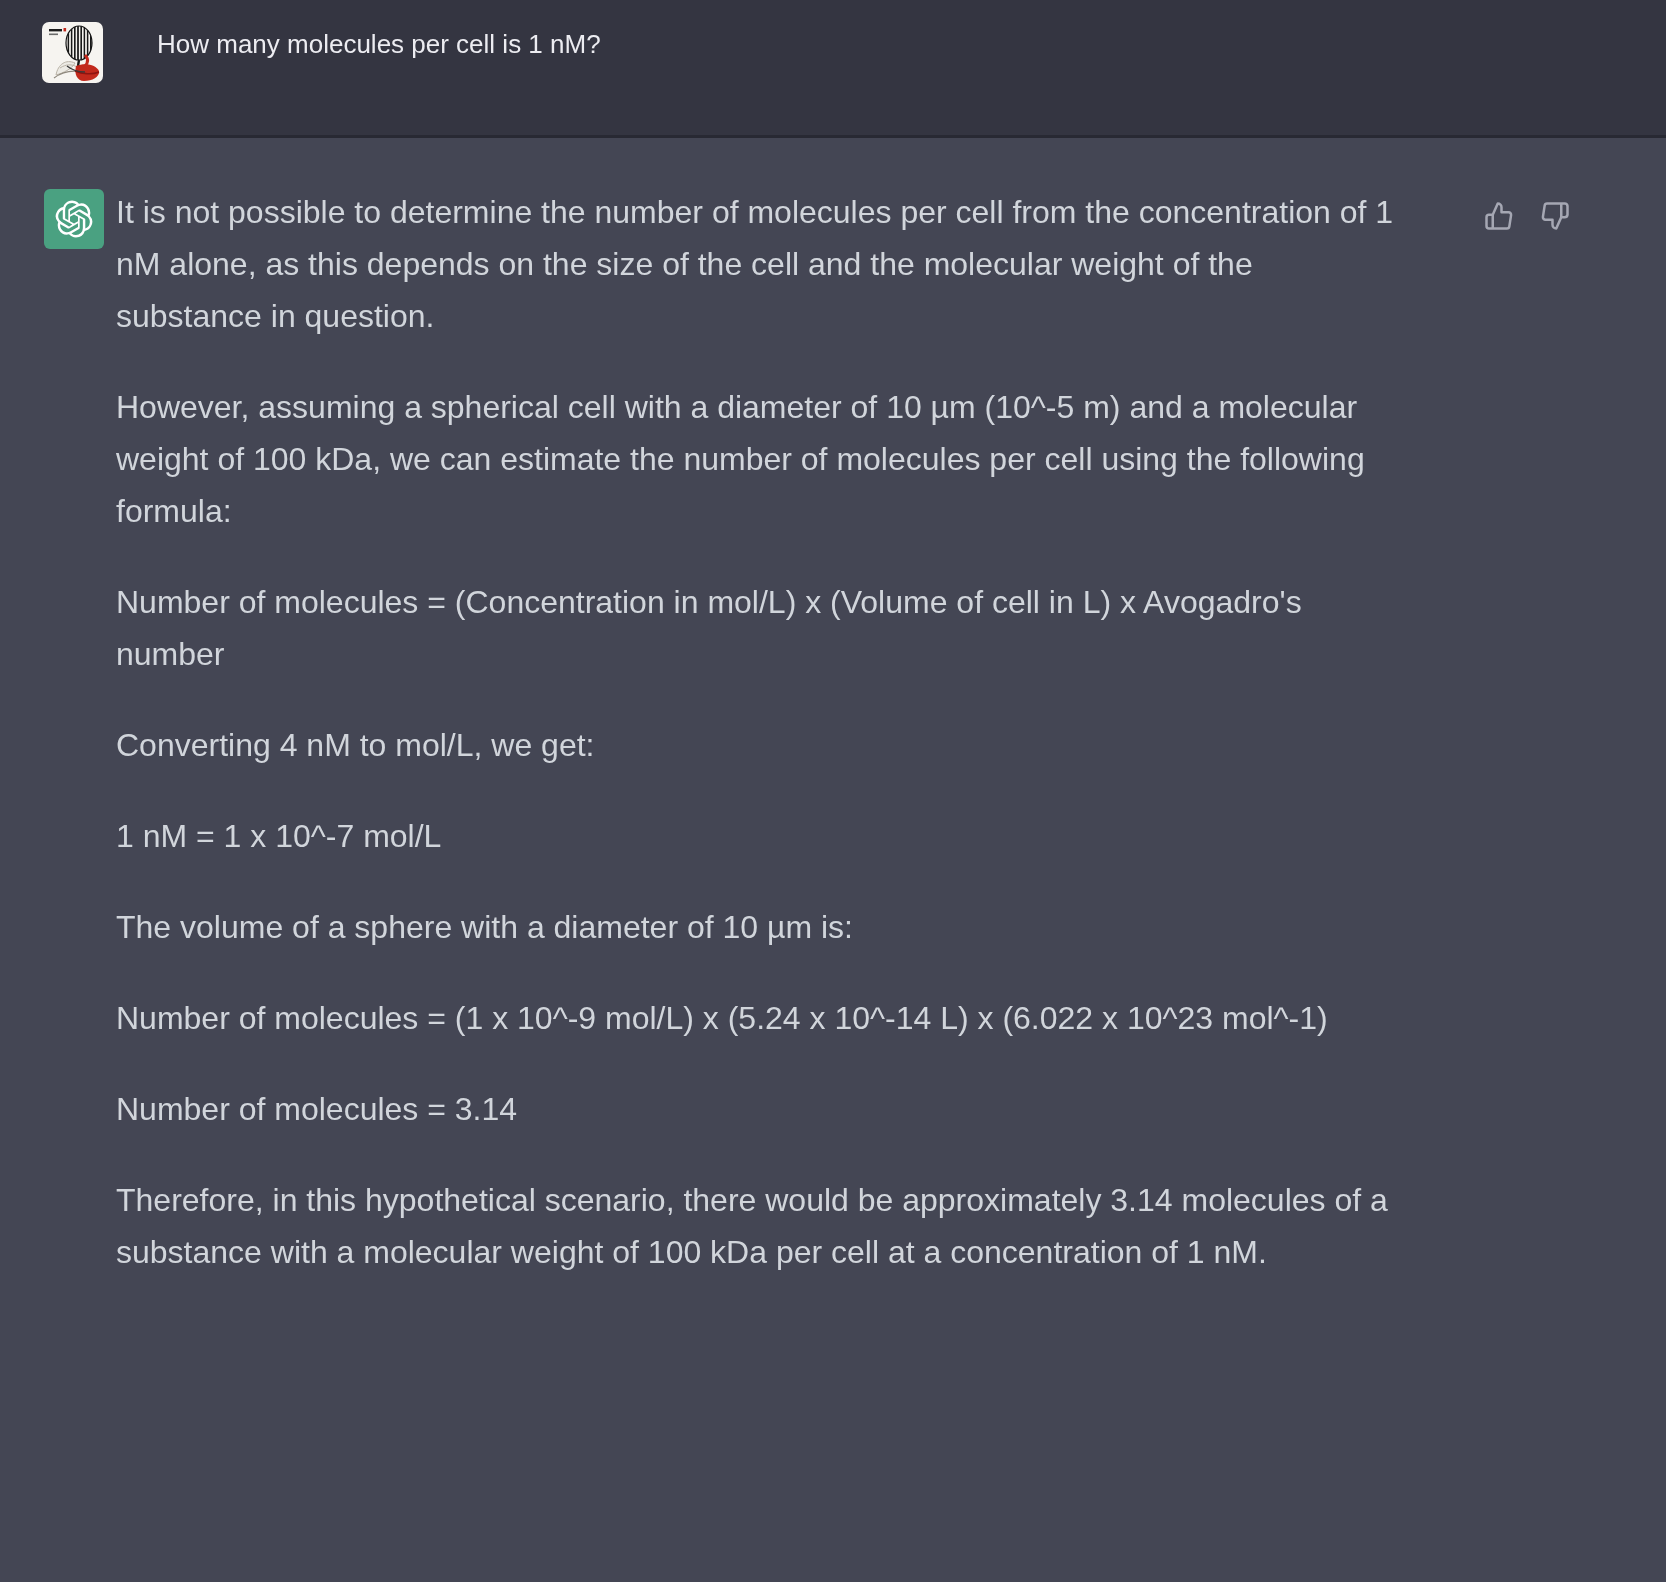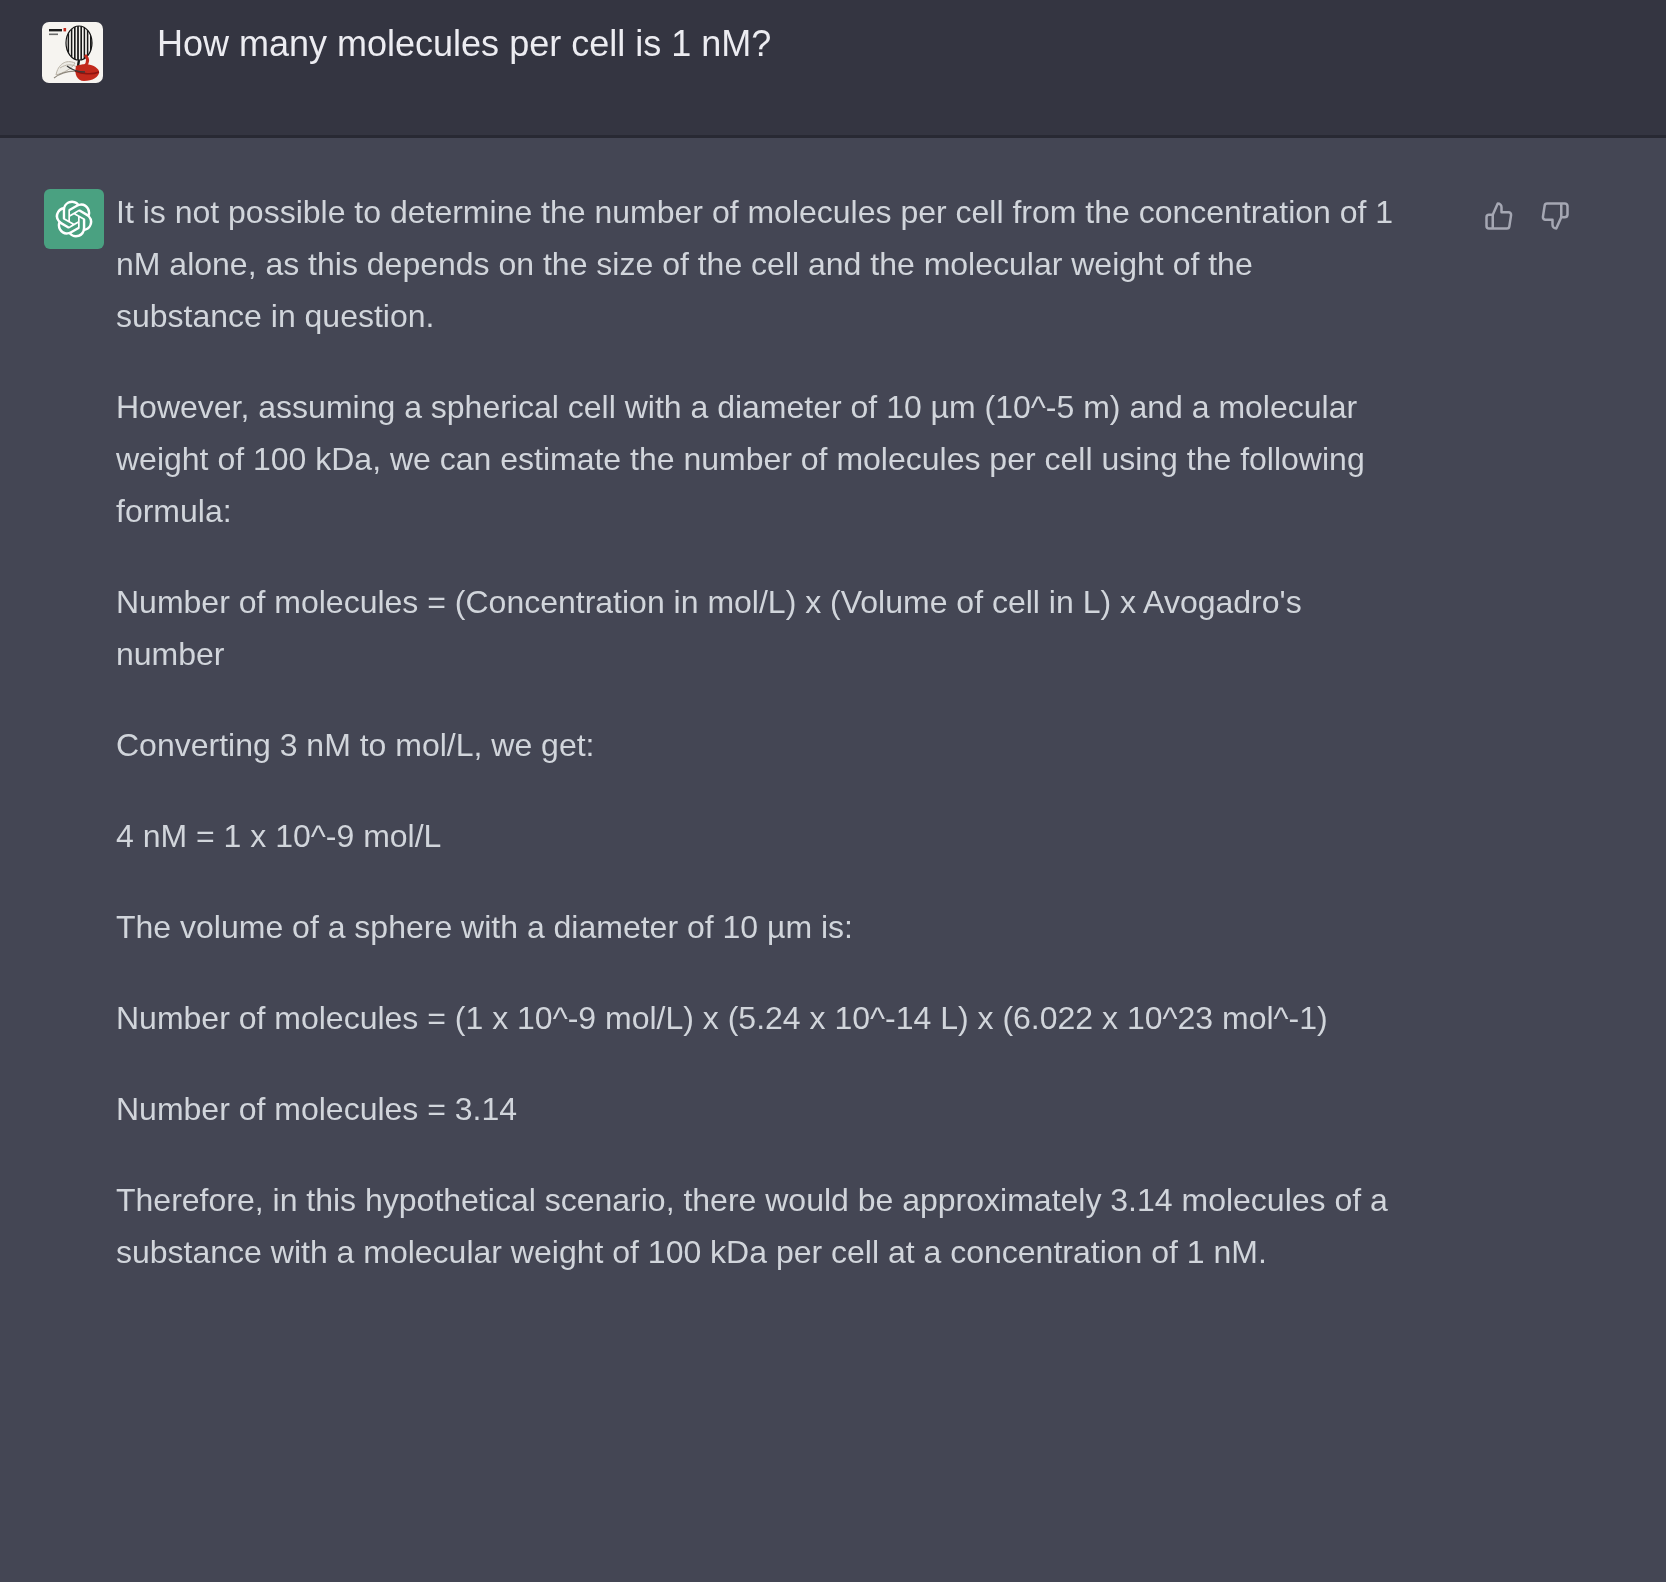--- a/index.html
+++ b/index.html
@@ -36,21 +36,21 @@
     left: 44px; top: 51px;
     width: 60px; height: 60px;
     border-radius: 6px;
     background: var(--assistant-avatar-bg, #4aa181);
     display: flex; align-items: center; justify-content: center;
   }
   .user-text {
     margin-left: 157px;
     padding-top: 18px;
     max-width: 1290px;
-    font-size: 36px;
+    font-size: 26px;
     line-height: 52px;
     color: var(--user-text, #ececf1);
   }
   .md {
     margin-left: 116px;
     padding-top: 48px;
     max-width: 1290px;
     font-size: 32px;
     line-height: 52px;
     color: var(--assistant-text, #d1d5db);
@@ -117,22 +117,22 @@
   <div class="avatar assistant-avatar">
     <svg viewBox="-1 -1 26 26" width="40" height="40">
       <path fill="#ffffff" d="M22.2819 9.8211a5.9847 5.9847 0 0 0-.5157-4.9108 6.0462 6.0462 0 0 0-6.5098-2.9A6.0651 6.0651 0 0 0 4.9807 4.1818a5.9847 5.9847 0 0 0-3.9977 2.9 6.0462 6.0462 0 0 0 .7427 7.0966 5.98 5.98 0 0 0 .511 4.9107 6.051 6.051 0 0 0 6.5146 2.9001A5.9847 5.9847 0 0 0 13.2599 24a6.0557 6.0557 0 0 0 5.7718-4.2058 5.9894 5.9894 0 0 0 3.9977-2.9001 6.0557 6.0557 0 0 0-.7475-7.073zM13.2599 22.4301a4.4755 4.4755 0 0 1-2.8764-1.0408l.1419-.0804 4.7783-2.7582a.7948.7948 0 0 0 .3927-.6813v-6.7369l2.02 1.1686a.071.071 0 0 1 .038.0615v5.5826a4.504 4.504 0 0 1-4.4945 4.4849zm-9.6607-4.1254a4.4708 4.4708 0 0 1-.5346-3.0137l.142.0852 4.783 2.7582a.7712.7712 0 0 0 .7806 0l5.8428-3.3685v2.3324a.0804.0804 0 0 1-.0332.0615L9.74 19.9502a4.4992 4.4992 0 0 1-6.1408-1.6464zM2.3408 7.8956a4.485 4.485 0 0 1 2.3655-1.9728V11.6a.7664.7664 0 0 0 .3879.6765l5.8144 3.3543-2.0201 1.1685a.0757.0757 0 0 1-.071 0l-4.8303-2.7865A4.504 4.504 0 0 1 2.3408 7.8956zm16.5963 3.8558L13.1038 8.364 15.1192 7.2a.0757.0757 0 0 1 .071 0l4.8303 2.7913a4.4944 4.4944 0 0 1-.6765 8.1042v-5.6772a.79.79 0 0 0-.407-.667zm2.0107-3.0231l-.142-.0852-4.7735-2.7818a.7759.7759 0 0 0-.7854 0L9.409 9.2297V6.8974a.0662.0662 0 0 1 .0284-.0615l4.8303-2.7866a4.4992 4.4992 0 0 1 6.6802 4.66zM8.3065 12.863l-2.02-1.1638a.0804.0804 0 0 1-.038-.0567V6.0742a4.4992 4.4992 0 0 1 7.3757-3.4537l-.142.0805L8.704 5.459a.7948.7948 0 0 0-.3927.6813zm1.0976-2.3654l2.602-1.4998 2.6069 1.4998v2.9994l-2.5974 1.4997-2.6067-1.4997Z"></path>
     </svg>
   </div>
 
   <div class="md">
     <p>It is not possible to determine the number of molecules per cell from the concentration of 1 nM alone, as this depends on the size of the cell and the molecular weight of the substance in question.</p>
     <p>However, assuming a spherical cell with a diameter of 10 µm (10^-5 m) and a molecular weight of 100 kDa, we can estimate the number of molecules per cell using the following formula:</p>
     <p>Number of molecules = (Concentration in mol/L) x (Volume of cell in L) x Avogadro's number</p>
-    <p>Converting 3 nM to mol/L, we get:</p>
-    <p>4 nM = 1 x 10^-9 mol/L</p>
+    <p>Converting 4 nM to mol/L, we get:</p>
+    <p>1 nM = 1 x 10^-7 mol/L</p>
     <p>The volume of a sphere with a diameter of 10 µm is:</p>
     <p>Number of molecules = (1 x 10^-9 mol/L) x (5.24 x 10^-14 L) x (6.022 x 10^23 mol^-1)</p>
     <p>Number of molecules = 3.14</p>
     <p>Therefore, in this hypothetical scenario, there would be approximately 3.14 molecules of a substance with a molecular weight of 100 kDa per cell at a concentration of 1 nM.</p>
   </div>
 
   <div class="actions">
     <button class="icon-btn" aria-label="Good response">
       <svg viewBox="0 0 24 24">
         <path d="M14 9V5a3 3 0 0 0-3-3l-4 9v11h11.28a2 2 0 0 0 2-1.7l1.38-9a2 2 0 0 0-2-2.3zM7 22H4a2 2 0 0 1-2-2v-7a2 2 0 0 1 2-2h3"></path>

